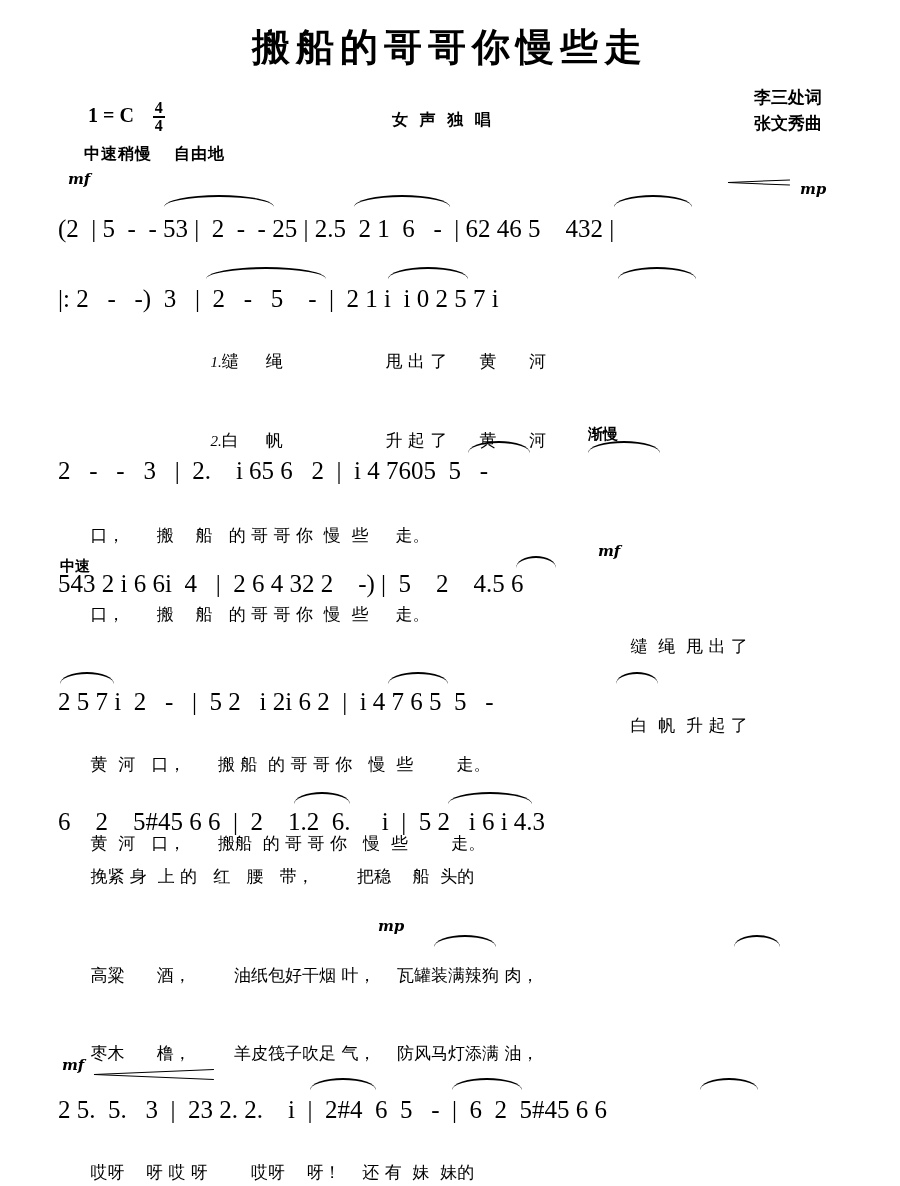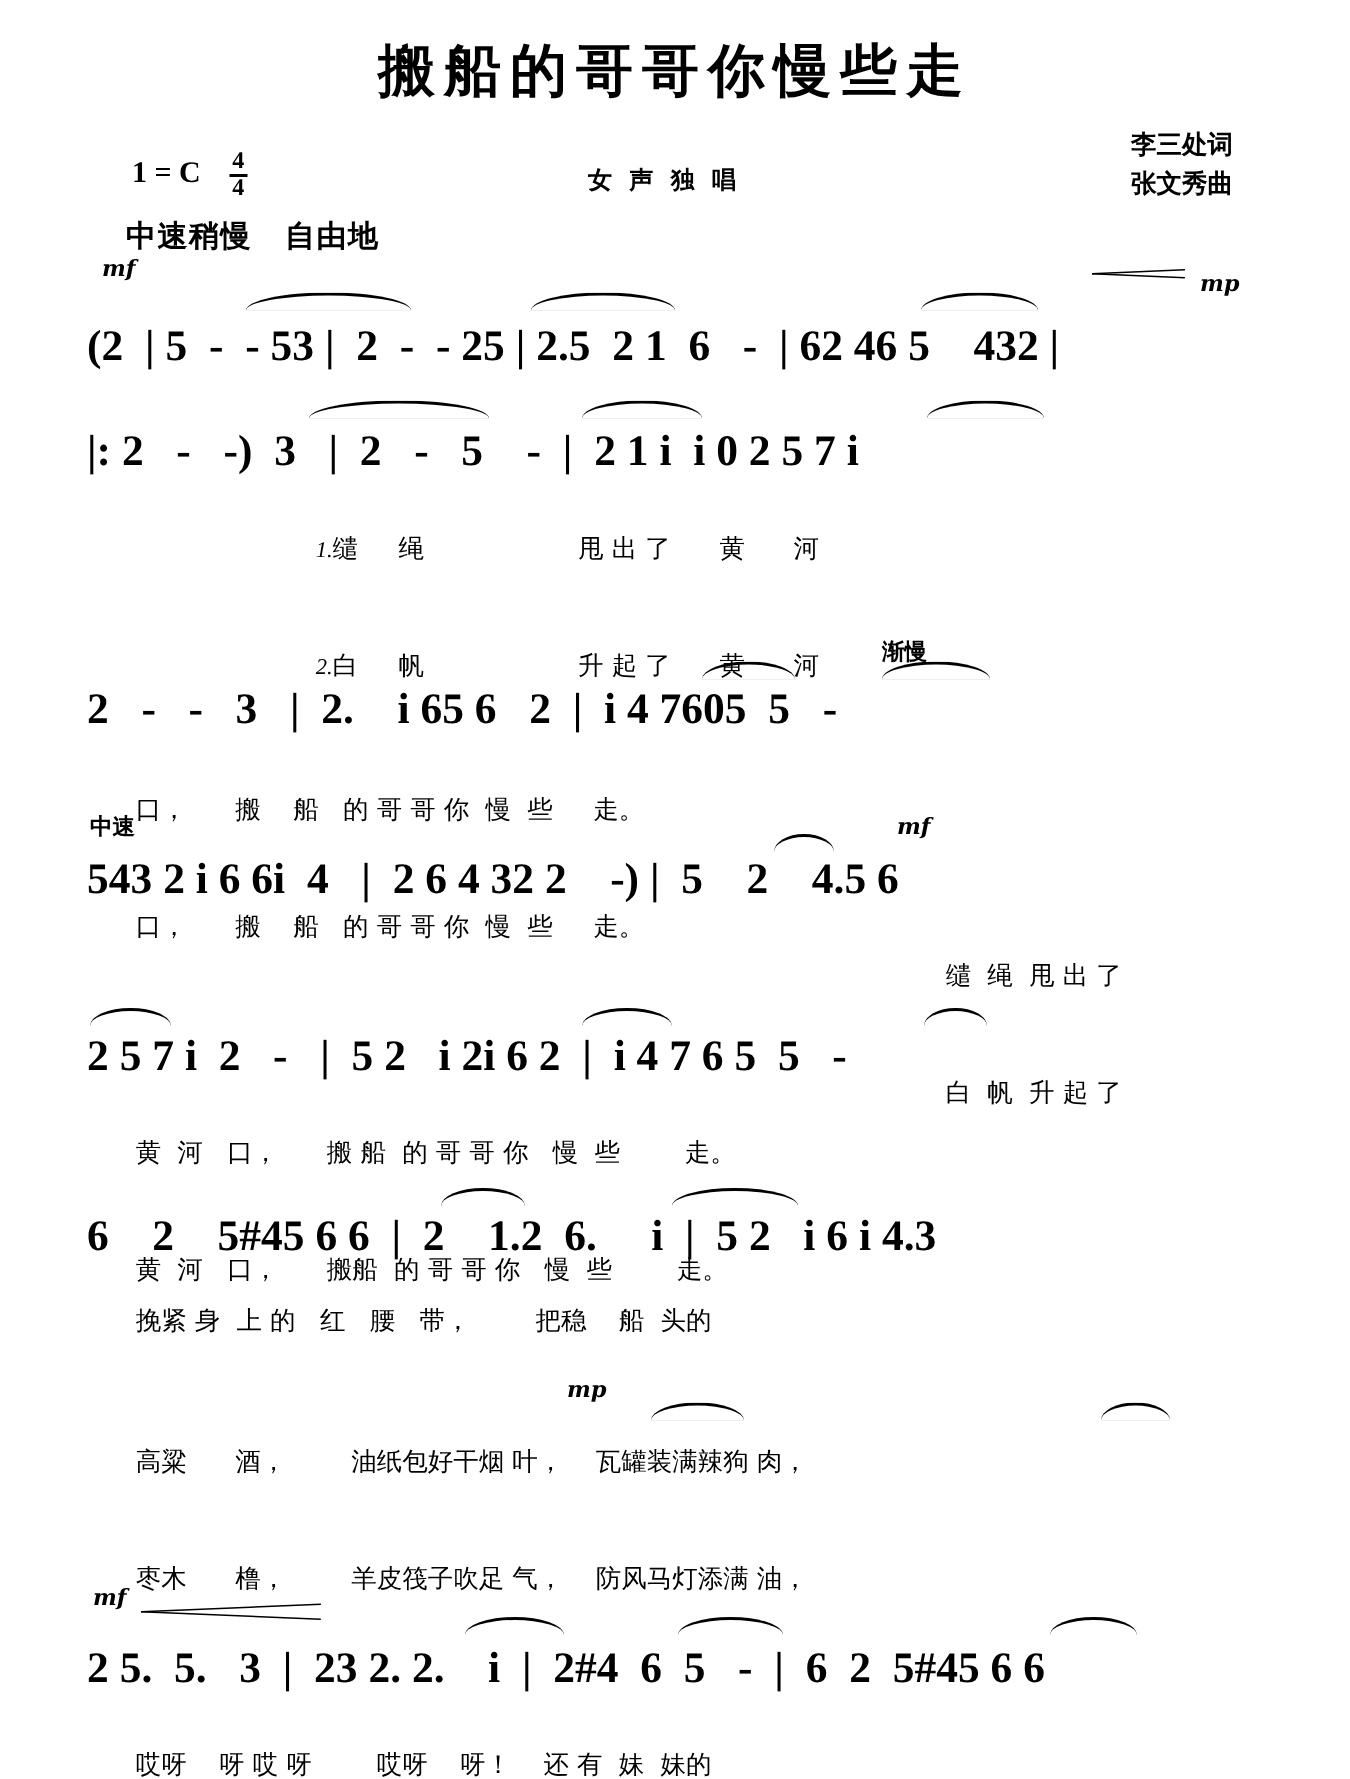--- a/index.html
+++ b/index.html
@@ -76,21 +76,21 @@
     top: 88px;
     font-size: 16px;
     letter-spacing: 3px;
     font-family: "DejaVu Serif", serif;
     font-weight: bold;
   }
   .tempo-mark {
     position: absolute;
     left: 84px;
     top: 122px;
-    font-size: 20px;
+    font-size: 16px;
     letter-spacing: 1px;
     font-family: "DejaVu Serif", serif;
     font-weight: bold;
   }
   .tempo-mark .sp { display:inline-block; width: 22px; }
 
   .dyn {
     position: absolute;
     font-family: "DejaVu Serif", serif;
     font-style: italic;
@@ -99,22 +99,22 @@
   }
 
   
   .system {
     position: absolute;
     left: 58px;
     width: 790px;
   }
   .notes {
     font-family: "Liberation Serif", serif;
-    font-size: 29px;
-    font-weight: bold;
+    font-size: 25px;
+    font-weight: normal;
     letter-spacing: 0px;
     white-space: pre;
     line-height: 1.15;
   }
   .lyric {
     font-family: "DejaVu Serif", serif;
     font-size: 17px;
     white-space: pre;
     line-height: 1.5;
     letter-spacing: 0px;
@@ -207,21 +207,21 @@
     <div class="notes" style="margin-top:30px;">2   -   -   3   |  2.    i 65 6   2  |  i 4 7605  5   -</div>
     <div class="lyric" style="margin-top:12px;">
       <span>口，      搬    船   的 哥 哥 你  慢  些     走。</span>
     </div>
     <div class="lyric" style="margin-top:2px;">
       <span>口，      搬    船   的 哥 哥 你  慢  些     走。</span>
     </div>
   </div>
 
   <div class="system" style="top:520px;">
-    <div class="tempo-inline" style="position:absolute; left:2px; top:0px;">中速</div>
+    <div class="tempo-inline" style="position:absolute; left:2px; top:15px;">中速</div>
     <div class="dyn" style="left:540px; top:0px;">mf</div>
     <div class="slur" style="left:458px; top:14px; width:40px;"></div>
     <div class="notes" style="margin-top:28px;">543 2 i 6 6i  4   |  2 6 4 32 2    -) |  5    2    4.5 6</div>
     <div class="lyric" style="margin-top:10px; margin-left:540px;">
       <span>缱  绳  甩 出 了</span>
     </div>
     <div class="lyric" style="margin-top:2px; margin-left:540px;">
       <span>白  帆  升 起 了</span>
     </div>
   </div>

